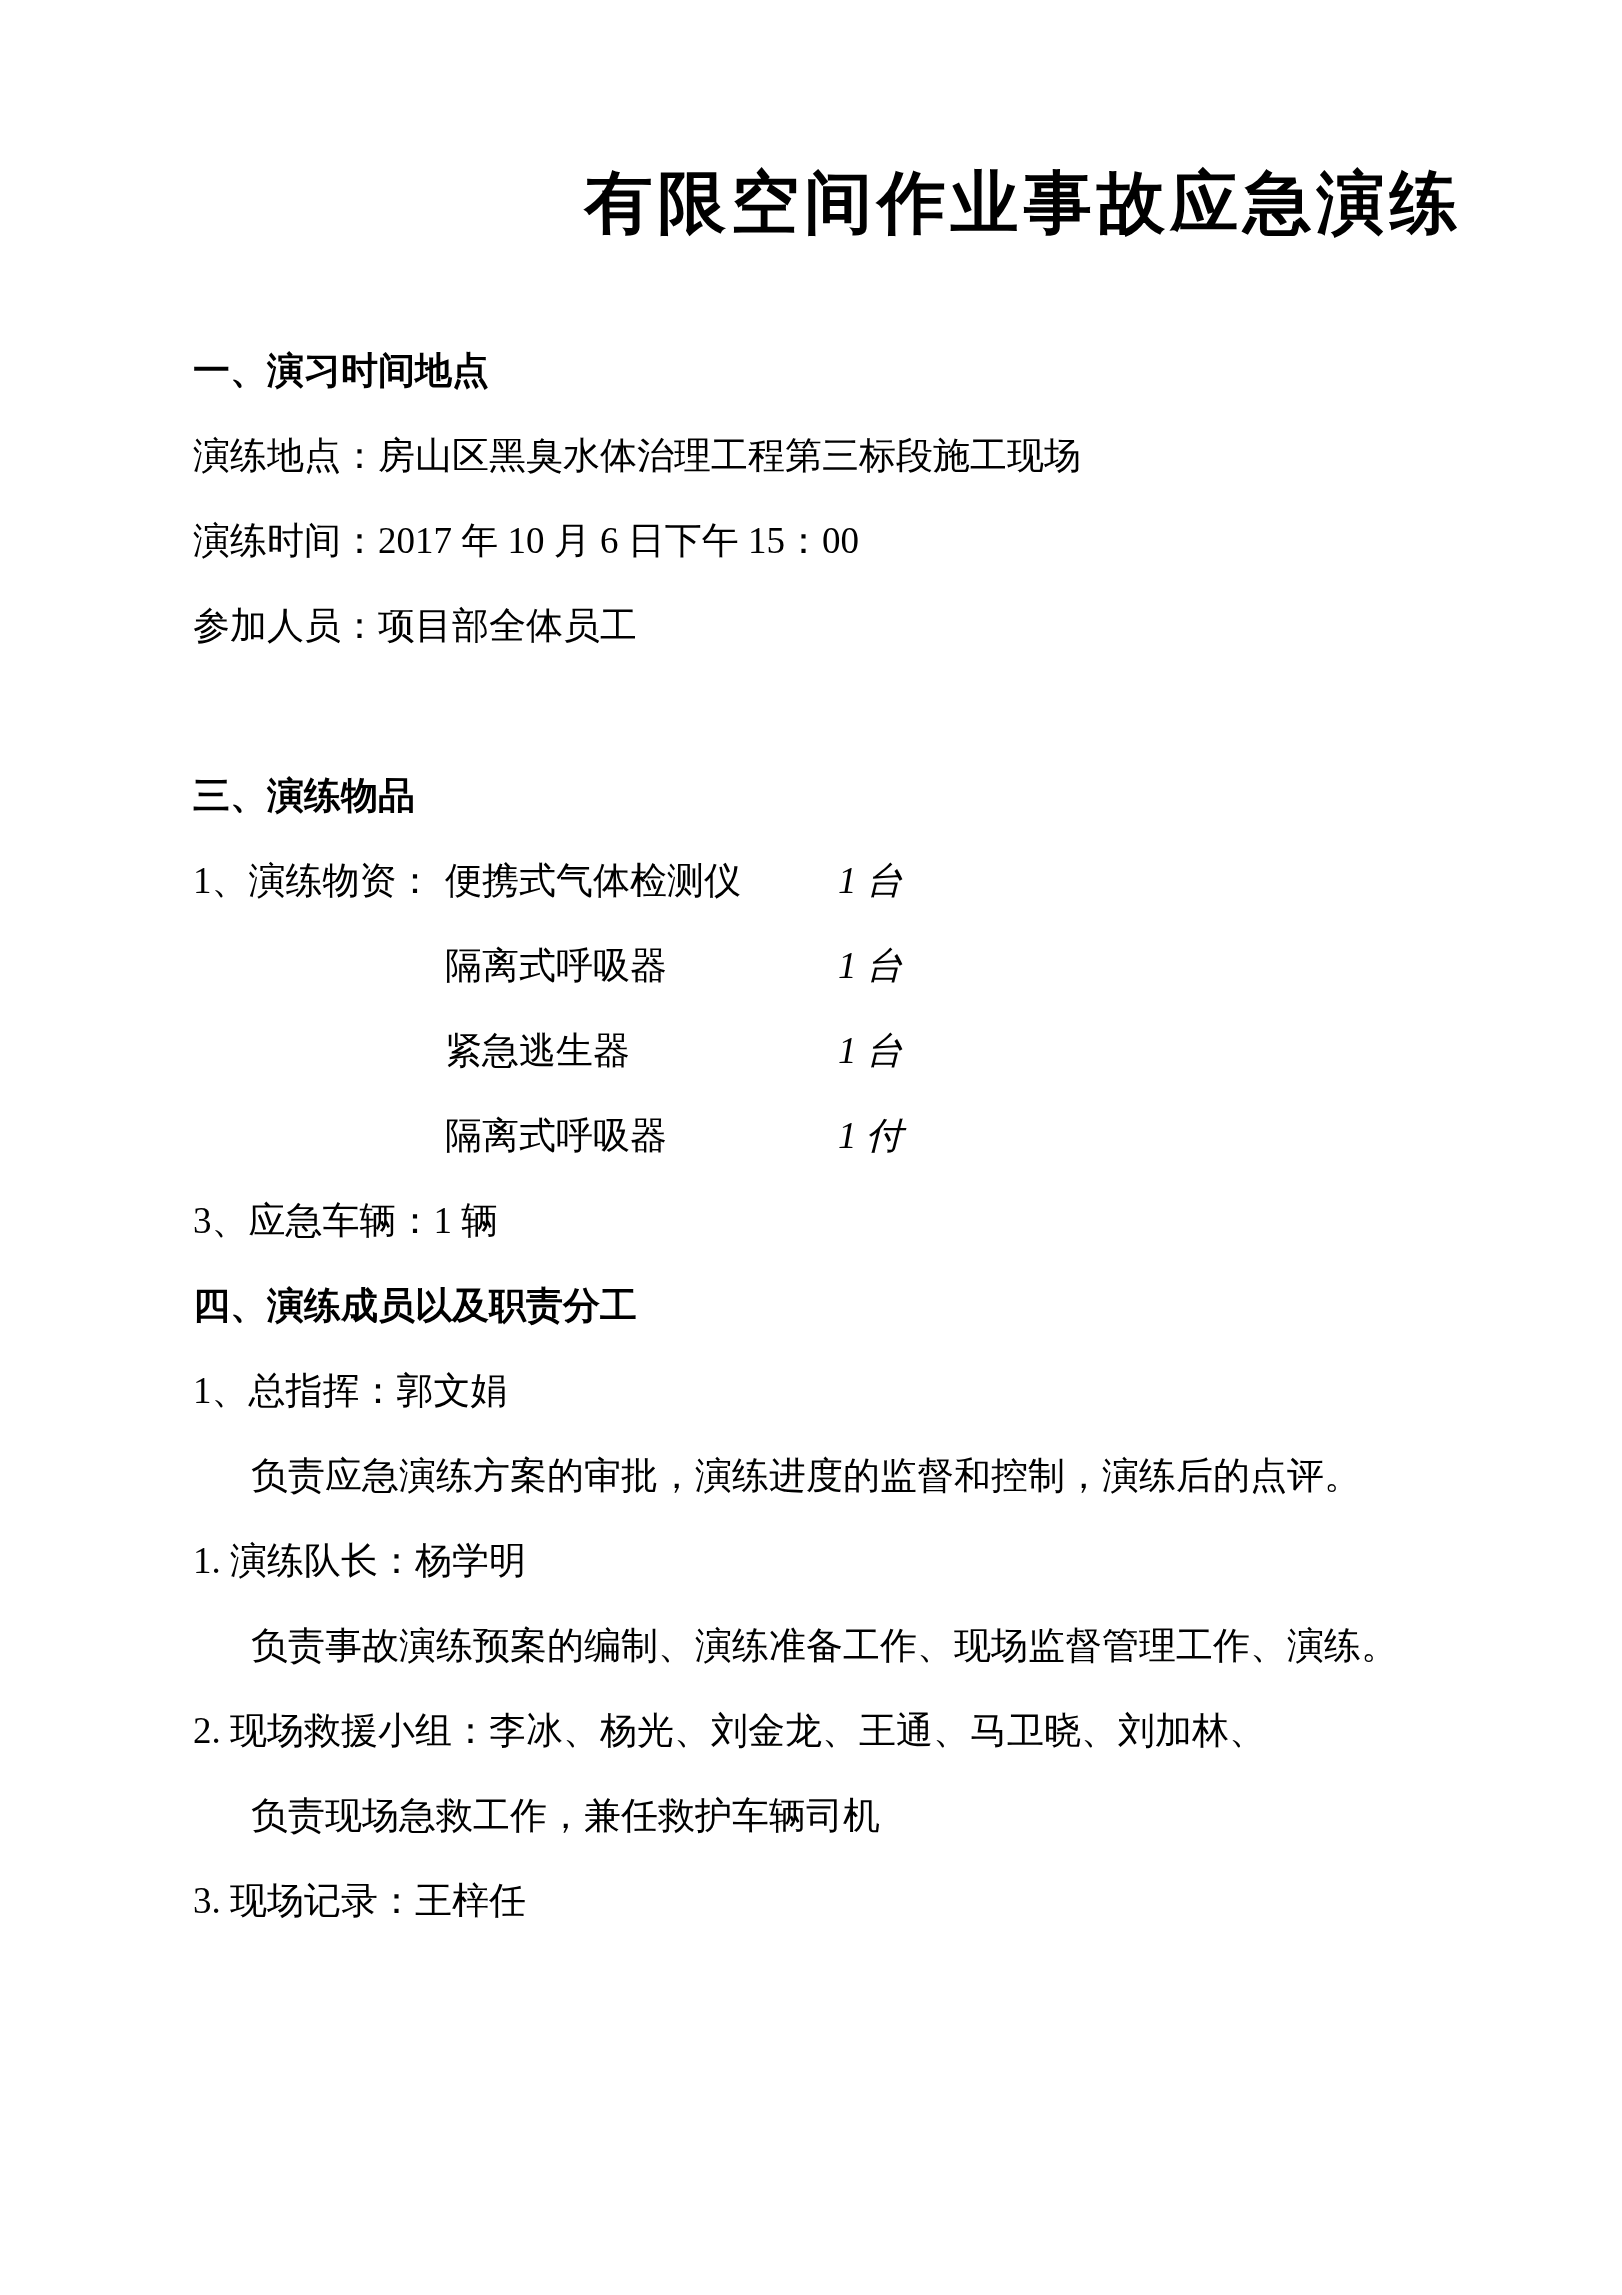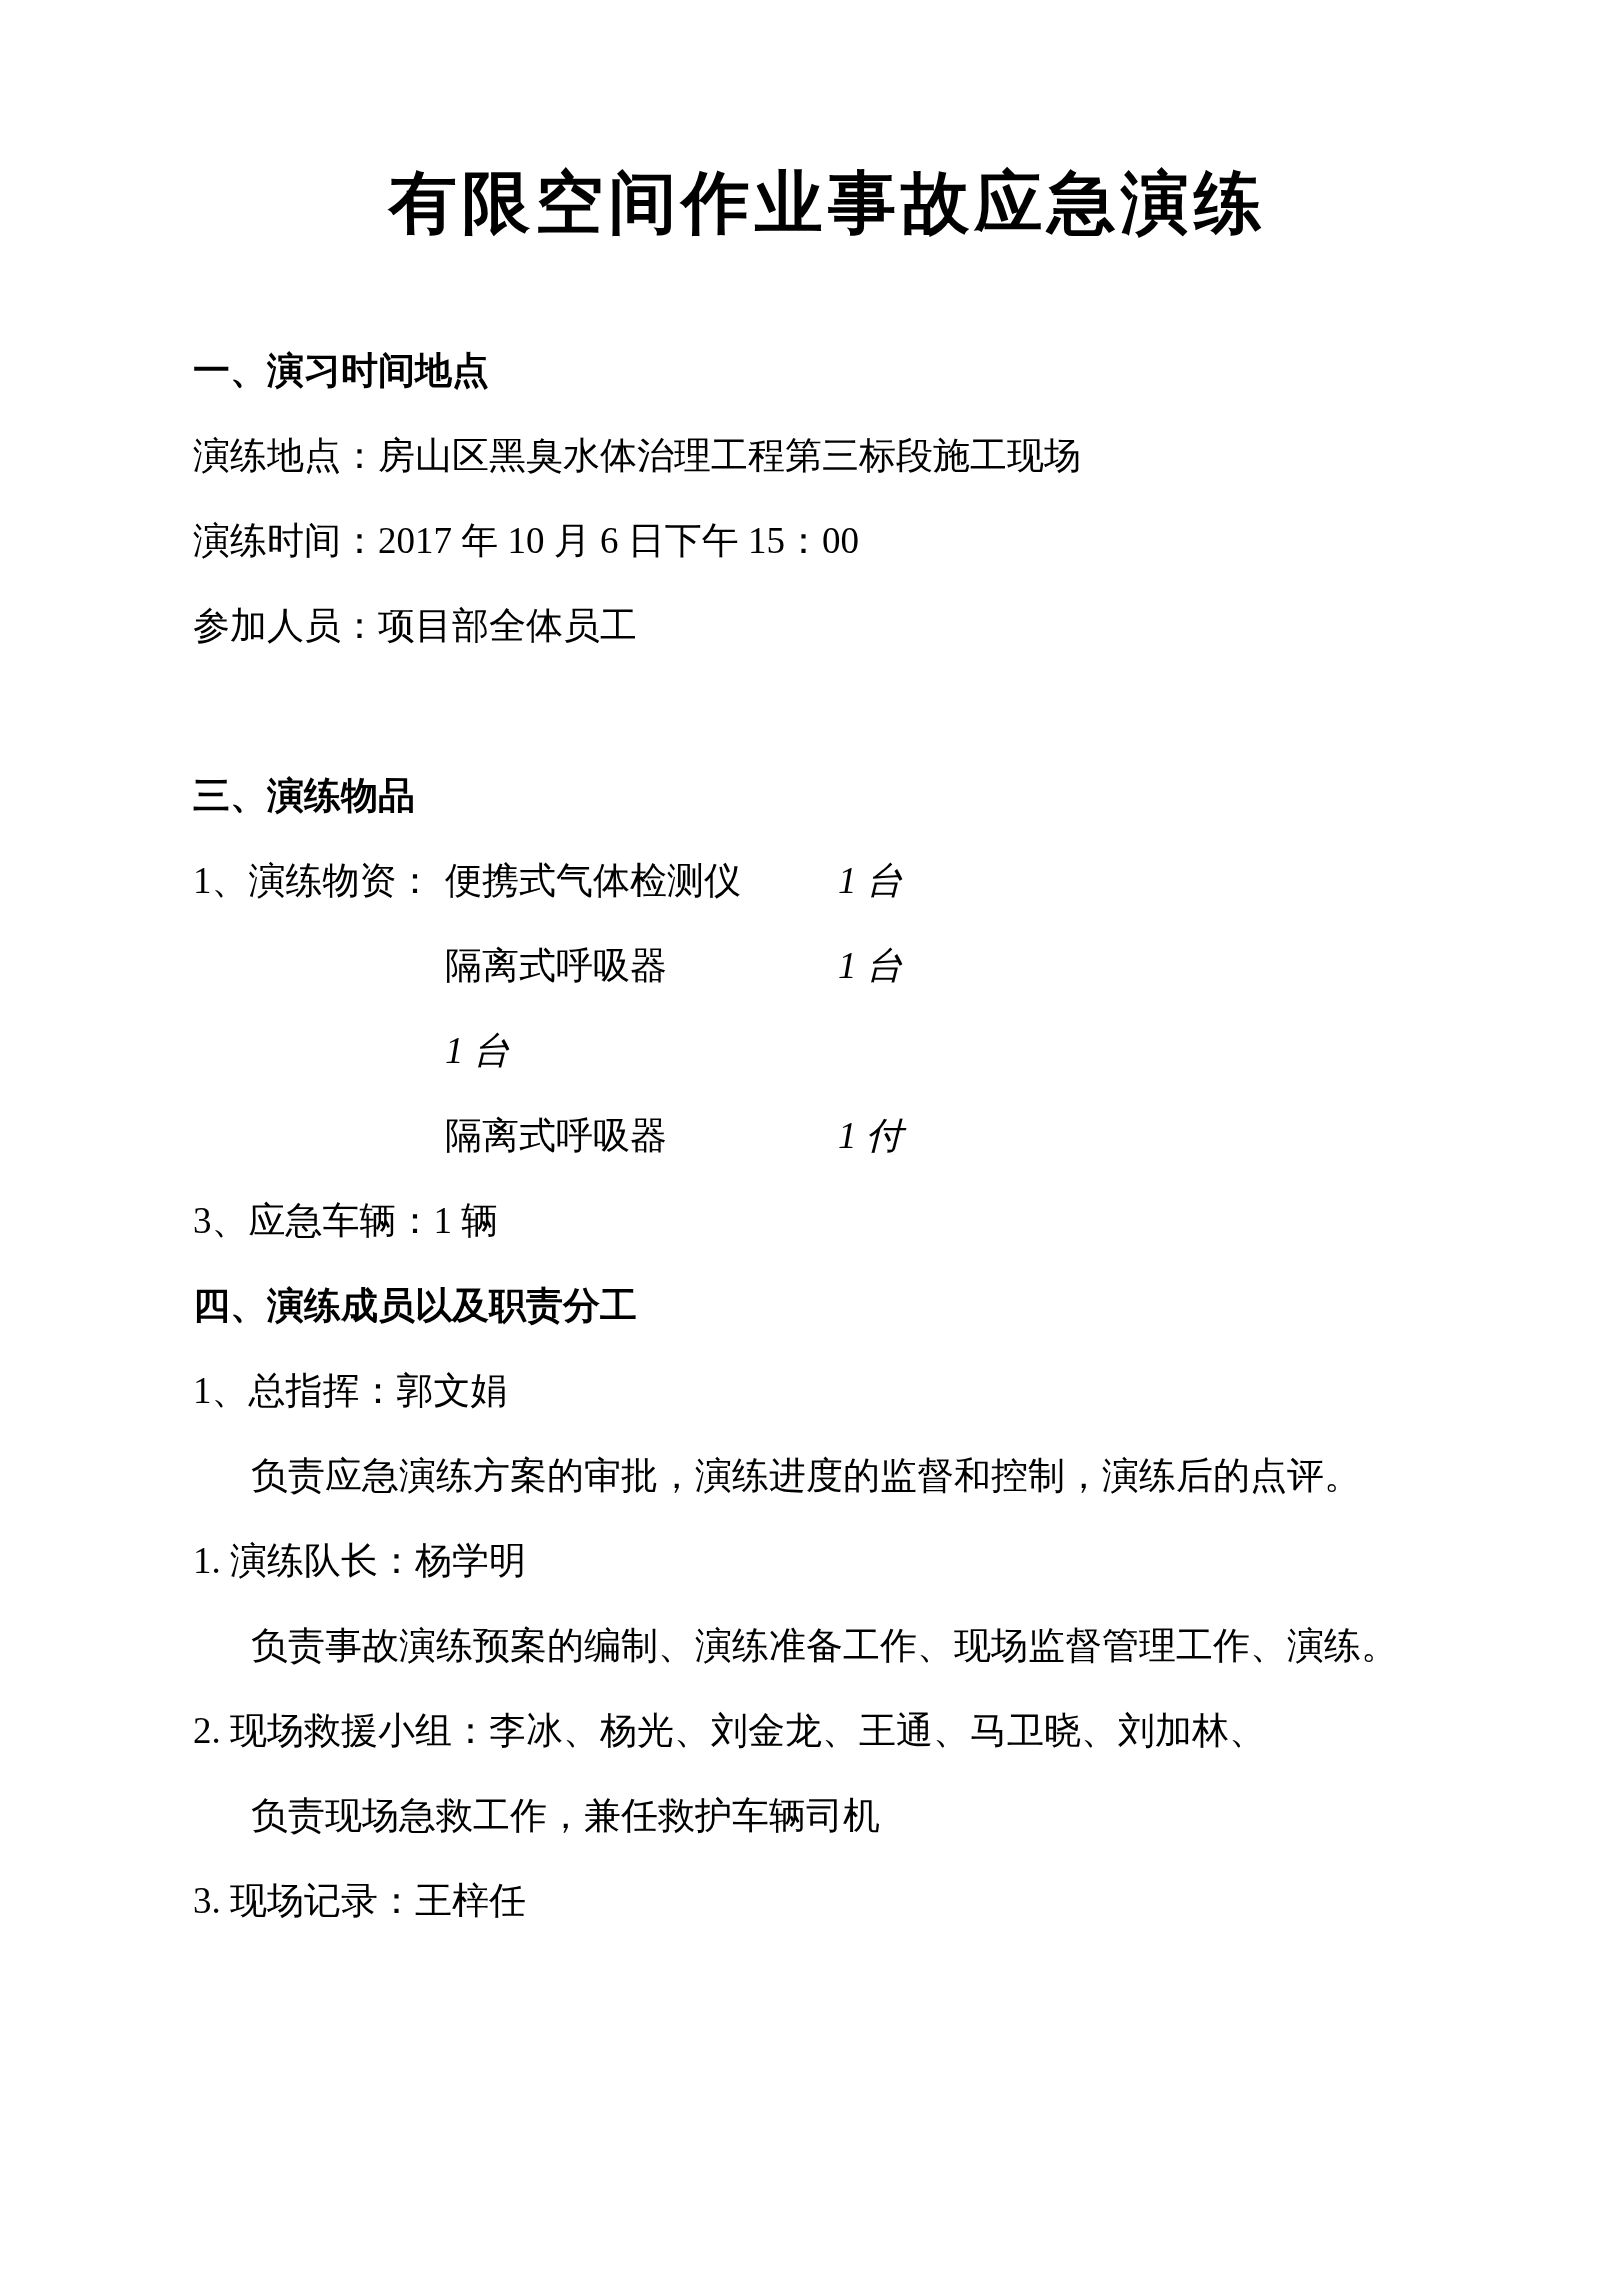--- a/index.html
+++ b/index.html
@@ -16,21 +16,21 @@
     font-family: "Liberation Serif", "DejaVu Serif", serif;
     box-sizing: border-box;
     padding: 157px 160px 0 193px;
     overflow: hidden;
   }
   .doc-title {
     margin: 0 0 79px 0;
     font-size: 68px;
     font-weight: bold;
     line-height: 92px;
-    text-align: center;
+    text-align: right;
     letter-spacing: 5.2px;
     white-space: nowrap;
   }
   .line {
     height: 85px;
     line-height: 85px;
     font-size: 37px;
     white-space: nowrap;
   }
   .bold {
@@ -91,20 +91,21 @@
   </div>
 
   <div class="equip-row">
     <span class="equip-prefix"></span>
     <span class="equip-name">隔离式呼吸器</span>
     <span class="equip-qty">1 台</span>
   </div>
 
   <div class="equip-row">
     <span class="equip-prefix"></span>
+    <span class="equip-name">紧急逃生器</span>
     <span class="equip-qty">1 台</span>
   </div>
 
   <div class="equip-row">
     <span class="equip-prefix"></span>
     <span class="equip-name">隔离式呼吸器</span>
     <span class="equip-qty">1 付</span>
   </div>
 
 

